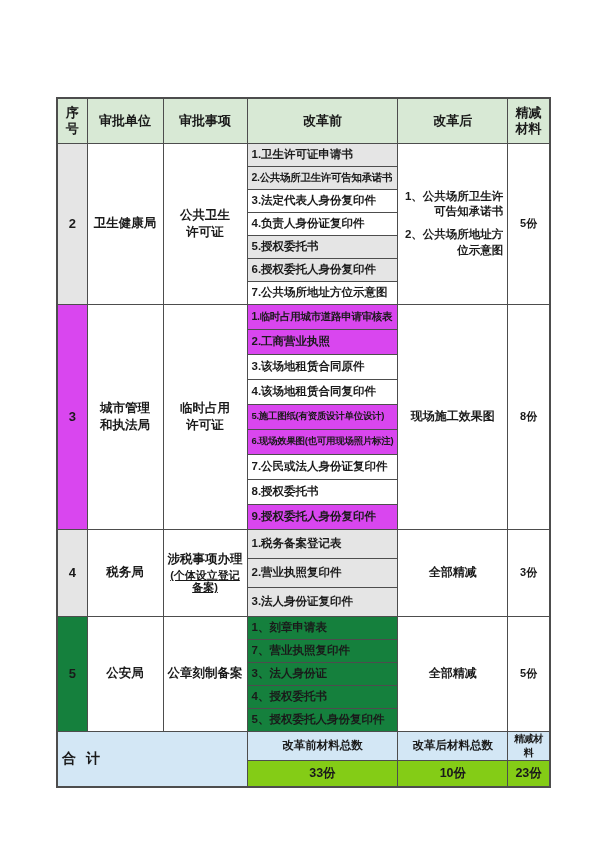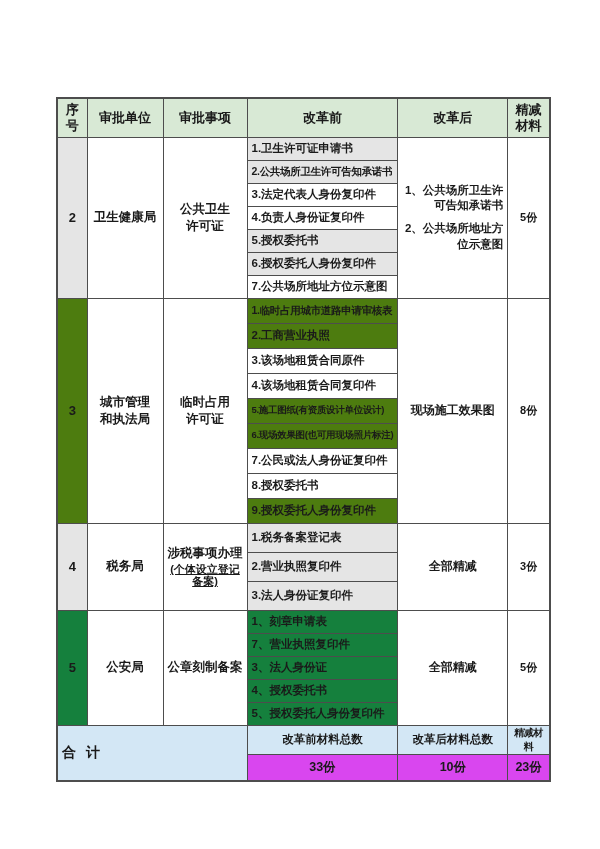--- a/index.html
+++ b/index.html
@@ -19,37 +19,37 @@
   }
   table.reform td, table.reform th {
     border: 1px solid #4d4d4d;
     padding: 0 4px;
     font-weight: bold;
     vertical-align: middle;
     overflow: hidden;
   }
 
   
-  tr.head { height: 39px; }
+  tr.head { height: 45px; }
   tr.head th {
     background: #d8e9d5;
     font-size: 13px;
     text-align: center;
     line-height: 1.2;
   }
 
   
   .rh23 { height: 23px; }
   .rh25 { height: 25px; }
   .rh29 { height: 29px; }
   .rh27 { height: 27px; }
 
   
   .bgp { background: #e5e5e5; }  
-  .bgb { background: #4d7c0f; margin-left: 32px; }  
+  .bgb { background: #d946ef; margin-left: 32px; }  
   .bgg { background: #15803d; }  
   .bgfb { background: #d3e7f5; } 
 
   
   td.idx { text-align: center; font-size: 13px; }
   td.unit, td.item {
     text-align: center; font-size: 12.5px;
     white-space: pre-line; line-height: 1.35;
   }
   td.item .sub { display: block; font-size: 11px; line-height: 1.1; margin-top: 1px; text-decoration: underline; }
@@ -61,21 +61,21 @@
   td.after-list p {
     margin: 7px 0; line-height: 1.35;
     text-indent: -1.9em; padding-left: 1.9em;
   }
   td.reduced { text-align: center; font-size: 11px; padding: 0 1px; }
 
   
   td.total-label { text-align: left; font-size: 14px; letter-spacing: 3px; margin-top: 11px; }
   td.ft-label { text-align: center; font-size: 11.5px; padding: 0 1px; }
   td.ft-label.narrow { font-size: 10px; letter-spacing: -0.5px; }
-  td.ft-value { text-align: center; font-size: 12.5px; font-weight: bold; background: #d946ef; }
+  td.ft-value { text-align: center; font-size: 12.5px; font-weight: bold; background: #84cc16; }
 </style>
 </head>
 <body>
 
 <div class="page">
   <table class="reform">
     <colgroup>
       <col style="width:30px">
         <col style="width:76px">
         <col style="width:84px">

